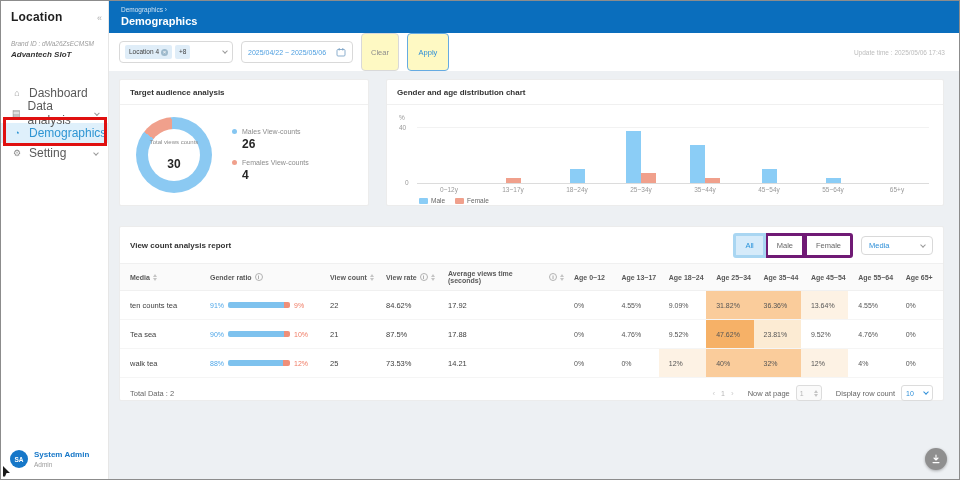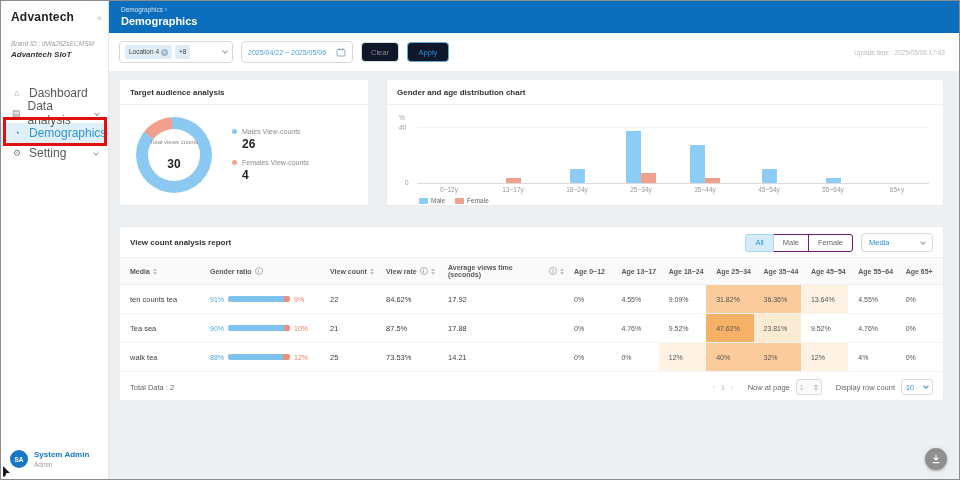--- a/index.html
+++ b/index.html
@@ -37,21 +37,21 @@
   .filterbar { height:38px; background:#fff; display:flex; align-items:center; padding:0 14px 0 10px; gap:8px; }
   .loc-select { width:114px; height:22px; border:1px solid #d9d9d9; border-radius:4px; display:flex; align-items:center; padding:0 5px; gap:3px; background:#fff; cursor:pointer; }
   .pill { background:#DFEDF8; border-radius:2px; font-size:6.5px; color:#404040; height:14px; line-height:14px; padding:0 4px; display:flex; align-items:center; gap:2px; }
   .closec { width:7px; height:7px; border-radius:50%; background:#9db9cc; color:#fff; font-size:6px; line-height:7px; text-align:center; }
   .closec::before { content:"×"; }
   .chev { width:4px; height:4px; border-right:1.2px solid #9a9a9a; border-bottom:1.2px solid #9a9a9a; transform:rotate(45deg); margin-top:-2px; }
   .loc-select .chev { margin-left:auto; }
   .date-box { width:112px; height:22px; border:1px solid #d9d9d9; border-radius:4px; display:flex; align-items:center; padding:0 6px; background:#fff; cursor:text; }
   .date-text { font-size:7px; color:#4E9FE0; }
   .date-box svg { margin-left:auto; }
-  .btn { height:20px; border-radius:4px; background:#0f172a; font-size:7.5px; display:flex; align-items:center; justify-content:center; cursor:pointer; }
+  .btn { height:38px; border-radius:4px; background:#fef9c3; font-size:7.5px; display:flex; align-items:center; justify-content:center; cursor:pointer; }
   .btn-clear { width:38px; border:1px solid #d9d9d9; color:#8c8c8c; }
   .btn-apply { width:42px; border:1px solid #66ABE2; color:#2E8FD8; }
   .update-time { margin-left:auto; font-size:6.5px; color:#bcbcbc; }
 
   
   .cards-row { display:flex; gap:17px; margin:8px 15px 0 10px; }
   .card { background:#fff; border:1px solid #ececec; border-radius:2px; }
   .card-title { font-size:8px; font-weight:bold; color:#333; padding:8px 10px 7px; border-bottom:1px solid #f0f0f0; }
   .aud-card { width:250px; height:127px; }
   .aud-body { display:flex; align-items:center; padding:12px 12px 0 16px; gap:20px; }
@@ -80,21 +80,21 @@
   .cleg-item { display:flex; align-items:center; gap:3px; }
   .cleg-sq { width:9px; height:6px; border-radius:1px; }
   .cleg-lb { font-size:6.5px; color:#666; }
 
   
   .table-card { margin:20px 15px 0 10px; height:175px; background:#fff; border:1px solid #ececec; border-radius:2px; }
   .tc-titlerow { display:flex; align-items:center; padding:6px 10px 5px; }
   .tc-title { font-size:8px; font-weight:bold; color:#333; }
   .tc-right { margin-left:auto; display:flex; align-items:center; }
   .gtabs { display:flex; }
-  .gtab { height:18px; padding:0 9px; border:1px solid #701a75; font-size:7.5px; color:#666; display:flex; align-items:center; background:#fff; cursor:pointer; margin-left:-1px; }
+  .gtab { height:25px; padding:0 9px; border:3px solid #701a75; font-size:7.5px; color:#666; display:flex; align-items:center; background:#fff; cursor:pointer; margin-left:-1px; }
   .gtab:first-child { border-radius:3px 0 0 3px; margin-left:0; }
   .gtab:last-child { border-radius:0 3px 3px 0; }
   .gtab.active { background:#D6EBFA; border-color:#A9D6F2; color:#2A93DA; z-index:1; }
   .media-dd { margin-left:8px; width:72px; height:19px; border:1px solid #d9d9d9; border-radius:4px; display:flex; align-items:center; padding:0 7px; cursor:pointer; }
   .media-dd span { font-size:7.5px; color:#2E8FD8; }
   .media-dd .chev { margin-left:auto; }
 
   .tgrid { display:grid; grid-template-columns:80px 120px 56px 62px 126px repeat(8,1fr); }
   .thead { background:#FAFAFA; border-top:1px solid #f0f0f0; border-bottom:1px solid #f0f0f0; }
   .th { height:26px; display:flex; align-items:center; gap:3px; padding-left:10px; font-size:7px; font-weight:bold; color:#595959; }
@@ -129,21 +129,21 @@
   .fab { position:absolute; right:12px; bottom:9px; width:22px; height:22px; border-radius:50%; background:#8F8F8F; display:flex; align-items:center; justify-content:center; cursor:pointer; box-shadow:0 1px 3px rgba(0,0,0,.3); z-index:3; }
   .cursor-bl { position:absolute; left:1px; bottom:2px; z-index:7; }
 </style>
 </head>
 <body>
 
 <div class="screen">
 
   <aside class="sidebar">
     <div class="logo-row">
-      <span class="logo">Advantech</span>
+      <span class="logo">Location</span>
       <span class="collapse">«</span>
     </div>
     <div class="brand">
       <div class="brand-id">Brand ID : dWa26ZsECMSM</div>
       <div class="brand-name">Advantech SIoT</div>
     </div>
     <nav class="nav" id="nav">
         <div class="nav-item">
           <div class="nav-ic">⌂</div>
           <div class="nav-lb">Dashboard</div>

